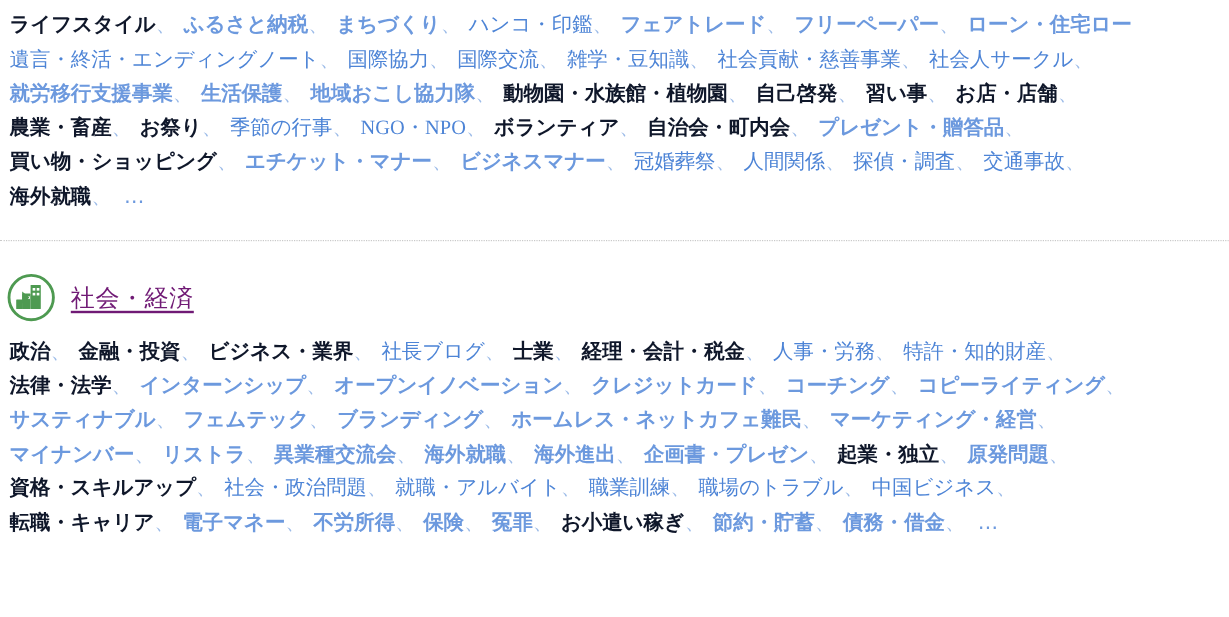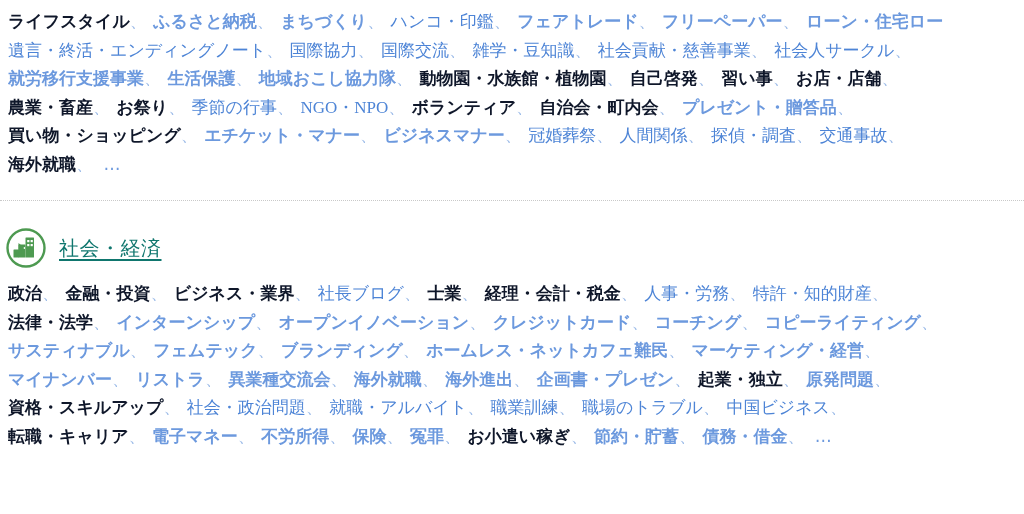--- a/index.html
+++ b/index.html
@@ -46,21 +46,21 @@
     font-size: 20px;
     line-height: 1;
     margin-left: 12px;
     text-decoration: underline;
     text-underline-offset: 4px;
     letter-spacing: 0.5px;
     white-space: nowrap;
     cursor: pointer;
   }
   .title-life { color: #ED7A6A; }
-  .title-society { color: #0f766e; }
+  .title-society { color: #701a75; }
 
   .tag-body {
     padding: 7px 0 0 8px;
     width: 1024px;
     box-sizing: border-box;
     overflow: hidden;
   }
 
   .tag-line {
     white-space: nowrap;

